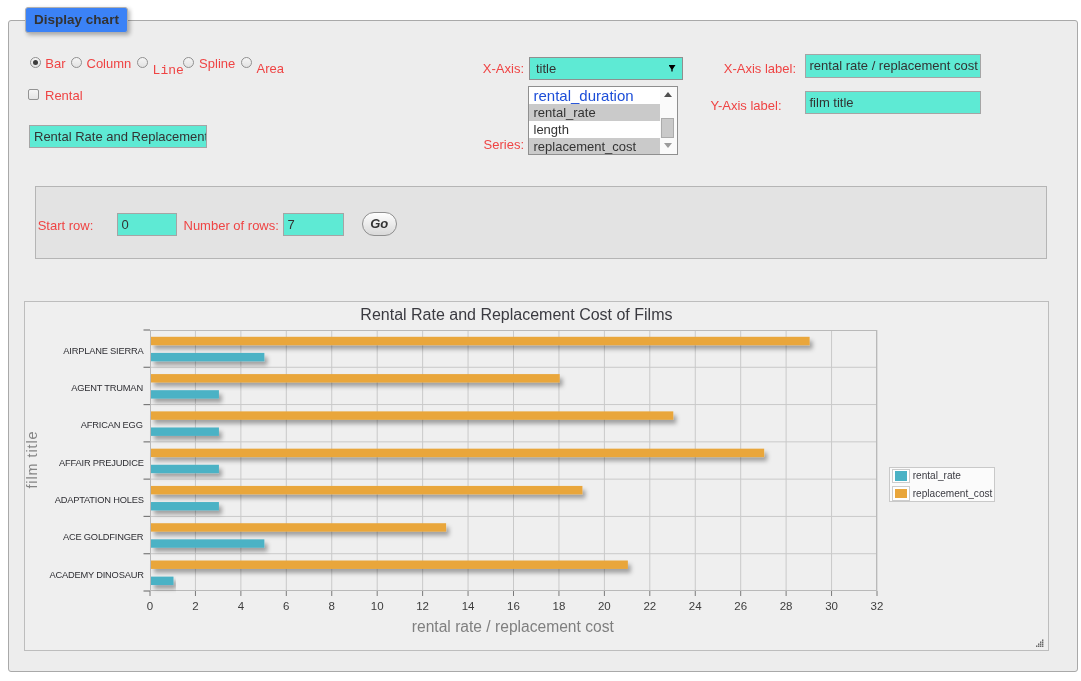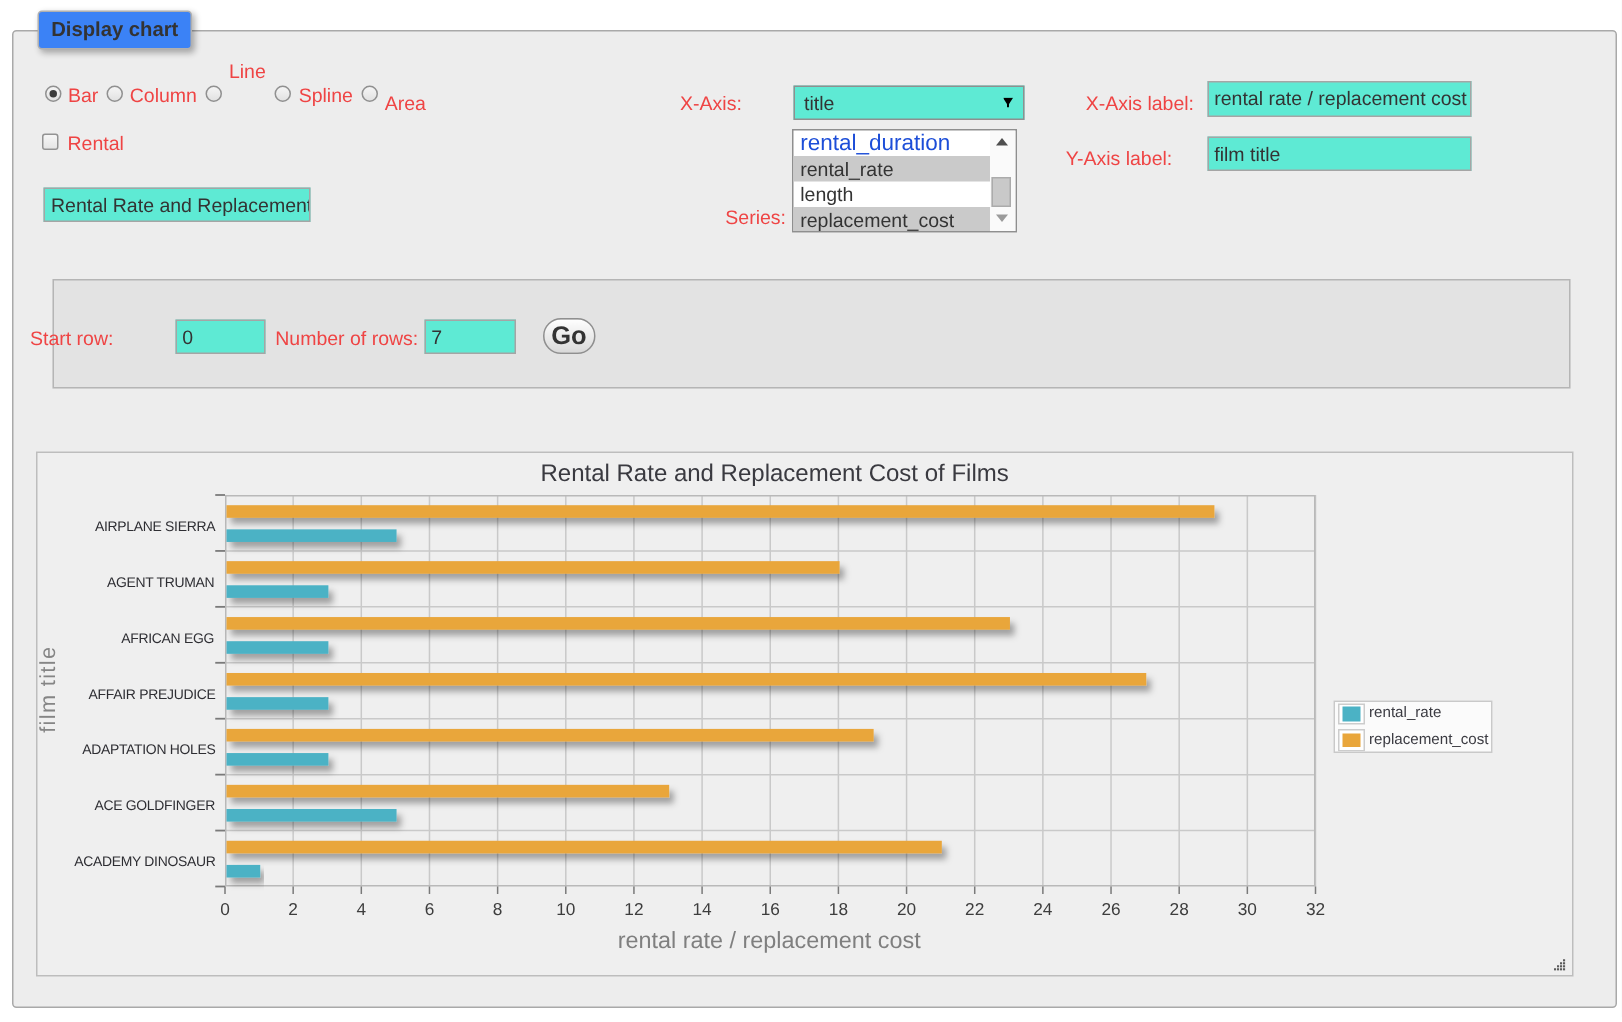--- a/index.html
+++ b/index.html
@@ -10,53 +10,53 @@
 </style></head><body>
 <div class="abs" style="left:8px;top:20px;width:1068px;height:650px;background:#ededed;border:1px solid #a9a9a9;border-radius:3px;"></div>
 <div class="abs" style="left:25px;top:7px;width:101px;height:24px;background:#3b82f6;border:1px solid #b0b0b0;border-radius:3px;box-shadow:2px 2px 4px rgba(0,0,0,0.3);font-size:13.5px;font-weight:bold;color:#333;text-align:center;line-height:24px;">Display chart</div>
 <span class="abs" style="left:29.6px;top:57.1px;width:9px;height:9px;border:1px solid #909090;border-radius:50%;background:#ededed;box-sizing:content-box;background:linear-gradient(#f5f5f5,#e2e2e2);">
     <span style="position:absolute;left:2px;top:2px;width:5px;height:5px;border-radius:50%;background:#3c3c3c;"></span>
   </span>
 <span class="abs lbl" style="left:45.3px;top:55.8px;">Bar</span>
 <span class="abs" style="left:70.8px;top:57.1px;width:9px;height:9px;border:1px solid #909090;border-radius:50%;background:#ededed;box-sizing:content-box;background:linear-gradient(#f5f5f5,#e2e2e2);"></span>
 <span class="abs lbl" style="left:86.5px;top:55.8px;">Column</span>
 <span class="abs" style="left:136.9px;top:57.1px;width:9px;height:9px;border:1px solid #909090;border-radius:50%;background:#ededed;box-sizing:content-box;background:linear-gradient(#f5f5f5,#e2e2e2);"></span>
-<span class="abs lbl" style="left:152.6px;top:40px;">Line</span>
+<span class="abs lbl" style="left:152.6px;top:63px;font-family:Liberation Mono, monospace;">Line</span>
 <span class="abs" style="left:183.4px;top:57.1px;width:9px;height:9px;border:1px solid #909090;border-radius:50%;background:#ededed;box-sizing:content-box;background:linear-gradient(#f5f5f5,#e2e2e2);"></span>
 <span class="abs lbl" style="left:199.1px;top:55.8px;">Spline</span>
 <span class="abs" style="left:240.8px;top:57.1px;width:9px;height:9px;border:1px solid #909090;border-radius:50%;background:#ededed;box-sizing:content-box;background:linear-gradient(#f5f5f5,#e2e2e2);"></span>
 <span class="abs lbl" style="left:256.5px;top:61px;">Area</span>
 <span class="abs" style="left:28.3px;top:88.7px;width:9px;height:9px;border:1px solid #939393;border-radius:2px;background:linear-gradient(#f6f6f6,#e5e5e5);"></span>
 <span class="abs lbl" style="left:45px;top:87.6px;">Rental</span>
 <div class="inp" style="left:29px;top:124.5px;width:178px;height:23.5px;line-height:22px;">Rental Rate and Replacement Cost of Films</div>
-<div class="abs lbl" style="left:424px;top:61px;width:100px;text-align:center;">X-Axis:</div>
+<div class="abs lbl" style="left:424px;top:61px;width:100px;text-align:right;">X-Axis:</div>
 <div class="inp" style="left:529px;top:56.5px;width:154px;height:23px;line-height:21.5px;border-color:#8f8f8f;padding-left:6px;">title</div>
 <span class="abs" style="left:668.5px;top:65px;width:7px;height:6.5px;background:#000;clip-path:polygon(0% 0%,100% 0%,60% 66%,59% 100%,41% 100%,40% 66%);"></span>
 <div class="abs" style="left:527.5px;top:85.5px;width:148px;height:67.5px;background:#fff;border:1px solid #8f8f8f;overflow:hidden;">
     <div style="position:absolute;left:0;top:0px;width:131px;height:17.3px;font-size:15px;color:#1d4ed8;line-height:17.3px;padding-left:5px;box-sizing:border-box;">rental_duration</div>
     <div style="position:absolute;left:0;top:17.3px;width:131px;height:17.3px;background:#cacaca;font-size:13px;color:#333;line-height:17.3px;padding-left:5px;box-sizing:border-box;">rental_rate</div>
     <div style="position:absolute;left:0;top:34.6px;width:131px;height:17.3px;font-size:13px;color:#333;line-height:17.3px;padding-left:5px;box-sizing:border-box;">length</div>
     <div style="position:absolute;left:0;top:51.9px;width:131px;height:17.3px;background:#cacaca;font-size:13px;color:#333;line-height:17.3px;padding-left:5px;box-sizing:border-box;">replacement_cost</div>
     <div style="position:absolute;right:0;top:0;width:17px;height:67.5px;background:#fafafa;">
       <div style="position:absolute;left:4px;top:5px;width:0;height:0;border-left:4.5px solid transparent;border-right:4.5px solid transparent;border-bottom:5.5px solid #4f4f4f;"></div>
       <div style="position:absolute;left:1.5px;top:31px;width:13px;height:20.5px;background:#c9c9c9;border:1px solid #ababab;box-sizing:border-box;"></div>
       <div style="position:absolute;left:4px;top:56px;width:0;height:0;border-left:4.5px solid transparent;border-right:4.5px solid transparent;border-top:5.5px solid #9b9b9b;"></div>
     </div>
   </div>
 <div class="abs lbl" style="left:424px;top:136.5px;width:100px;text-align:right;">Series:</div>
 <div class="abs lbl" style="left:696px;top:61px;width:100px;text-align:right;">X-Axis label:</div>
 <div class="inp" style="left:804.5px;top:54px;width:176px;height:23.5px;line-height:22px;">rental rate / replacement cost</div>
 <div class="abs lbl" style="left:696px;top:97.5px;width:100px;text-align:center;">Y-Axis label:</div>
 <div class="inp" style="left:804.5px;top:90.5px;width:176px;height:23.5px;line-height:22px;">film title</div>
 <div class="abs" style="left:35px;top:186px;width:1012px;height:73px;background:#e3e3e3;border:1px solid #b5b5b5;box-sizing:border-box;"></div>
-<div class="abs lbl" style="left:20px;top:217.5px;width:91px;text-align:left;">Start row:</div>
+<div class="abs lbl" style="left:20px;top:217.5px;width:91px;text-align:center;">Start row:</div>
 <div class="inp" style="left:116.5px;top:212.5px;width:60.5px;height:23.5px;line-height:22px;">0</div>
 <div class="abs lbl" style="left:183.5px;top:217.5px;">Number of rows:</div>
 <div class="inp" style="left:282.5px;top:212.5px;width:61px;height:23.5px;line-height:22px;">7</div>
-<div class="abs" style="left:362px;top:211.5px;width:34.5px;height:24.5px;border:1px solid #8f8f8f;border-radius:13px;background:linear-gradient(#fefefe,#d9d9d9);box-sizing:border-box;font-size:17px;font-weight:bold;color:#333;text-align:center;line-height:22.5px;">Go</div>
+<div class="abs" style="left:362px;top:211.5px;width:34.5px;height:24.5px;border:1px solid #8f8f8f;border-radius:13px;background:linear-gradient(#fefefe,#d9d9d9);box-sizing:border-box;font-size:13px;font-weight:bold;color:#333;text-align:center;line-height:22.5px;font-style:italic;">Go</div>
 <div class="abs" style="left:24px;top:301px;width:1024.5px;height:350px;background:#efefef;border:1px solid #bdbdbd;box-sizing:border-box;"></div>
 <svg class="abs" style="left:0;top:0;" width="1081" height="681">
     <defs>
       <filter id="sh" x="-30%" y="-60%" width="140%" height="260%">
         <feDropShadow dx="3" dy="4" stdDeviation="2" flood-color="#000" flood-opacity="0.33"></feDropShadow>
       </filter>
     </defs>
     <line x1="195.44" y1="330" x2="195.44" y2="591" stroke="#c9c9c9" stroke-width="1"></line>
     <line x1="240.88" y1="330" x2="240.88" y2="591" stroke="#c9c9c9" stroke-width="1"></line>
     <line x1="286.31" y1="330" x2="286.31" y2="591" stroke="#c9c9c9" stroke-width="1"></line>

